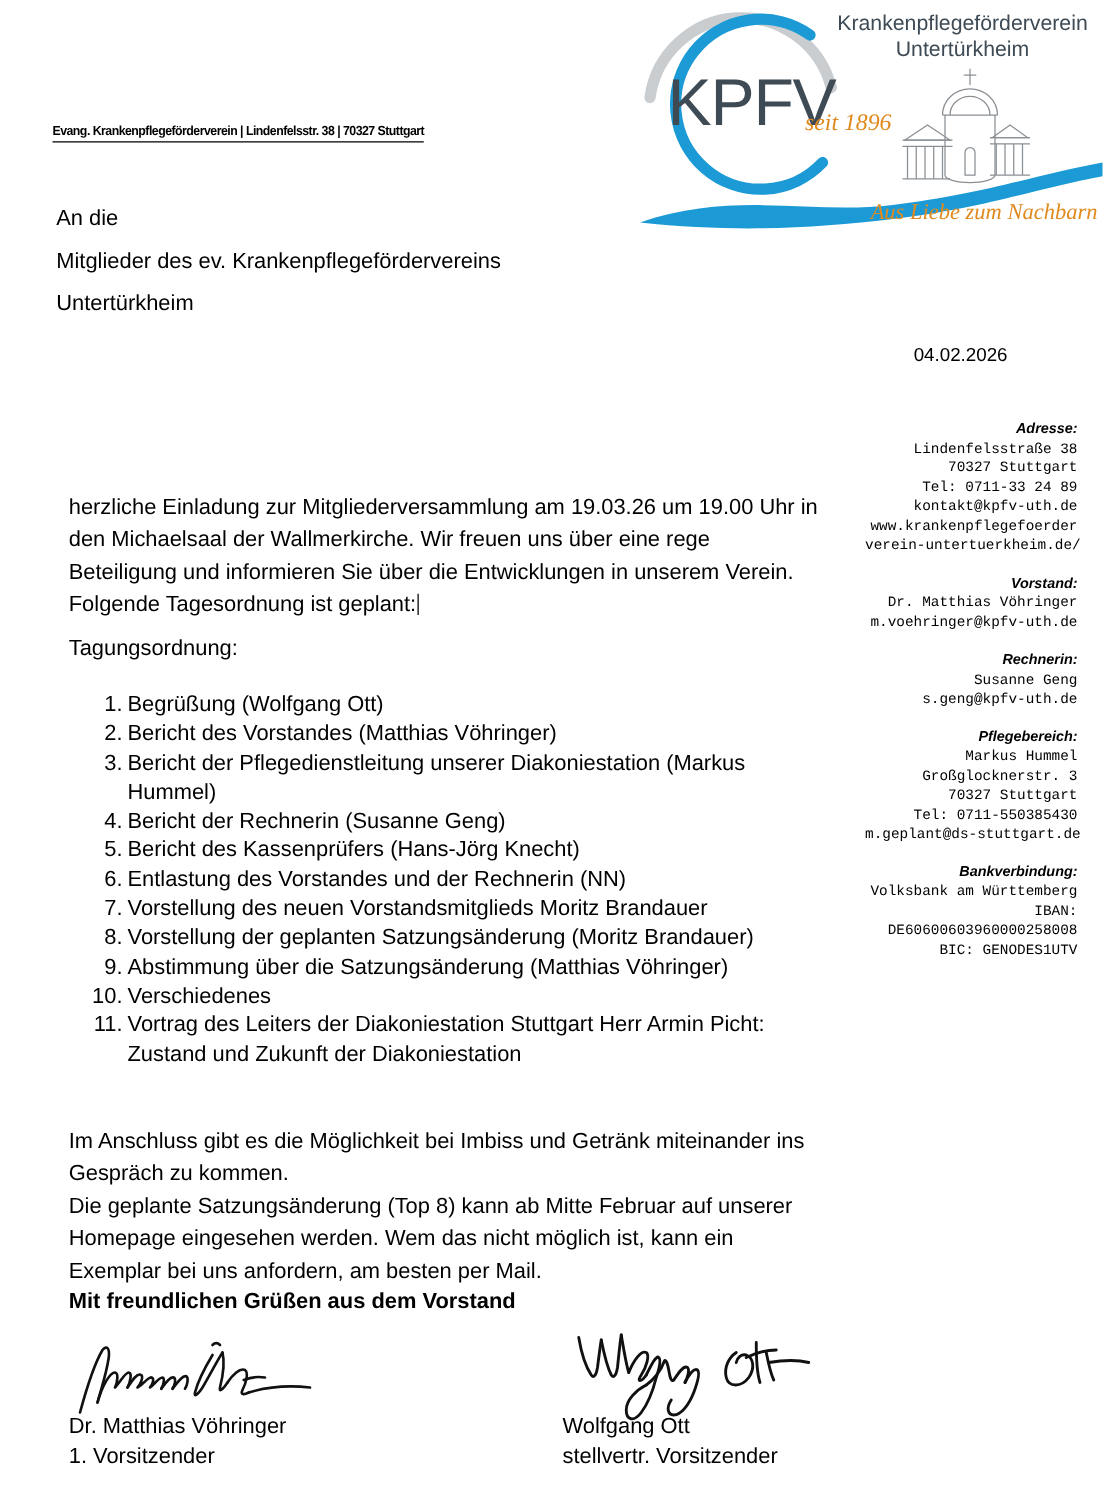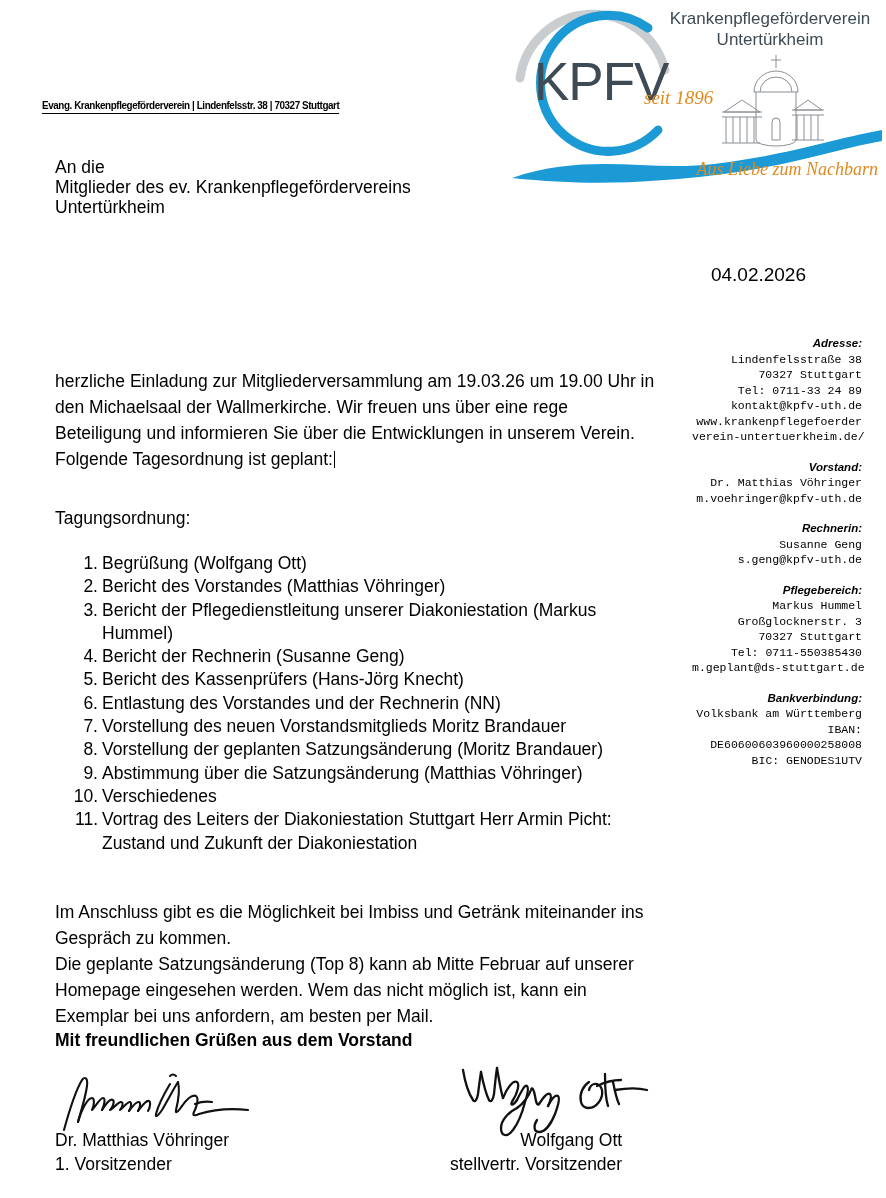--- a/index.html
+++ b/index.html
@@ -42,47 +42,47 @@
     border-bottom: 1px solid #000;
     padding-bottom: 2px;
     white-space: nowrap;
     transform: scaleX(0.94);
     transform-origin: left center;
   }
 
   
   .recipient {
     position: absolute;
-    left: 55px;
+    left: 45px;
     top: 157px;
     font-size: 17.5px;
-    line-height: 20px;
+    line-height: 34px;
     white-space: pre-line;
   }
 
   
   .date {
     position: absolute;
     right: 80px;
-    top: 264px;
-    font-size: 19px;
+    top: 276px;
+    font-size: 15px;
     margin-left: 44px;
   }
 
   
   .salutation {
     position: absolute;
     left: 55px;
     top: 331px;
     font-size: 17.5px;
   }
   .intro {
     position: absolute;
     left: 55px;
-    top: 368px;
+    top: 392px;
     width: 600px;
     font-size: 17.5px;
     line-height: 26px;
   }
   .caret {
     display: inline-block;
     width: 1px;
     height: 17px;
     background: #000;
     vertical-align: -3px;
@@ -136,21 +136,21 @@
   }
 
   
   .sig-name {
     position: absolute;
     font-size: 17.5px;
     line-height: 24px;
     white-space: pre-line;
   }
   .sig-left  { left: 55px;  top: 1128px; }
-  .sig-right { left: 450px; top: 1128px; text-align: right; }
+  .sig-right { left: 450px; top: 1128px; }
   .sig-img {
     position: absolute;
     pointer-events: none;
   }
   .sig-img-left  { left: 52px;  top: 1068px; width: 260px; height: 72px; }
   .sig-img-right { left: 455px; top: 1060px; width: 200px; height: 88px; }
 
   
   .sidebar {
     position: absolute;

